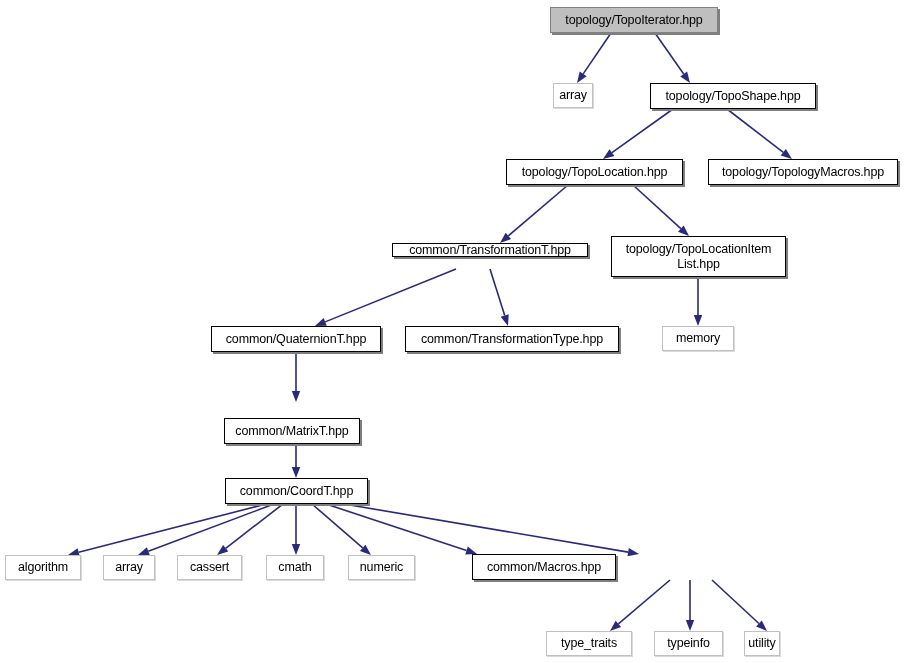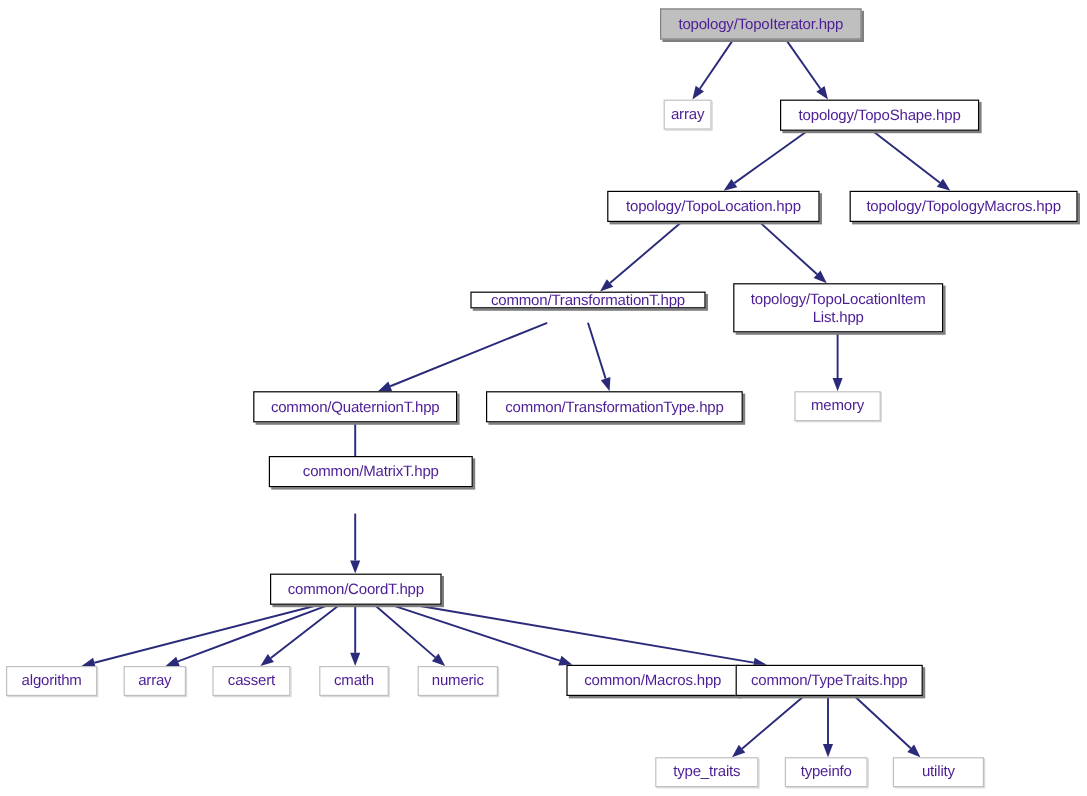--- a/index.html
+++ b/index.html
@@ -30,21 +30,21 @@
   .node {
     position: absolute;
     box-sizing: border-box;
     background: #ffffff;
     display: flex;
     align-items: center;
     justify-content: center;
     text-align: center;
     font-size: 12.5px;
     line-height: 1.18;
-    color: #4c1d95;
+    color: #000000;
     white-space: pre-line;
     letter-spacing: -0.15px;
   }
   .node.local {
     border: 1.5px solid #000000;
     box-shadow: 2px 2px 0 0 #7f7f7f;
   }
   .node.system {
     border: 1px solid #c0c0c0;
     box-shadow: 1px 1px 0 0 #d9d9d9;
@@ -111,25 +111,24 @@
     <div class="node system" style="left: 553px; top: 83px; width: 40px; height: 25px;"><span class="node-label">array</span></div>
     <div class="node local" style="left: 615px; top: 83px; width: 166px; height: 26px; margin-left: 35px;"><span class="node-label">topology/TopoShape.hpp</span></div>
     <div class="node local" style="left: 506px; top: 159px; width: 177px; height: 26px;"><span class="node-label">topology/TopoLocation.hpp</span></div>
     <div class="node local" style="left: 708px; top: 159px; width: 190px; height: 26px;"><span class="node-label">topology/TopologyMacros.hpp</span></div>
     <div class="node local" style="left: 392px; top: 243px; width: 196px; height: 14px;"><span class="node-label">common/TransformationT.hpp</span></div>
     <div class="node local" style="left: 211px; top: 326px; width: 170px; height: 26px;"><span class="node-label">common/QuaternionT.hpp</span></div>
     <div class="node local" style="left: 611px; top: 236px; width: 175px; height: 41px;"><span class="node-label">topology/TopoLocationItem
 List.hpp</span></div>
     <div class="node local" style="left: 405px; top: 326px; width: 214px; height: 26px;"><span class="node-label">common/TransformationType.hpp</span></div>
     <div class="node system" style="left: 662px; top: 326px; width: 72px; height: 25px;"><span class="node-label">memory</span></div>
-    <div class="node local" style="left: 224px; top: 380px; width: 170px; height: 26px;"><span class="node-label">common/MatrixT.hpp</span></div>
+    <div class="node local" style="left: 224px; top: 418px; width: 136px; height: 26px;"><span class="node-label">common/MatrixT.hpp</span></div>
     <div class="node local" style="left: 225px; top: 478px; width: 143px; height: 26px;"><span class="node-label">common/CoordT.hpp</span></div>
     <div class="node system" style="left: 5px; top: 555px; width: 76px; height: 25px;"><span class="node-label">algorithm</span></div>
     <div class="node system" style="left: 103px; top: 555px; width: 52px; height: 25px;"><span class="node-label">array</span></div>
     <div class="node system" style="left: 177px; top: 555px; width: 65px; height: 25px;"><span class="node-label">cassert</span></div>
     <div class="node system" style="left: 266px; top: 555px; width: 58px; height: 25px;"><span class="node-label">cmath</span></div>
     <div class="node system" style="left: 348px; top: 555px; width: 67px; height: 25px;"><span class="node-label">numeric</span></div>
     <div class="node local" style="left: 440px; top: 554px; width: 144px; height: 26px; margin-left: 32px;"><span class="node-label">common/Macros.hpp</span></div>
-    <div class="node local" style="left: 613px; top: 554px; width: 156px; height: 26px;"><span class="node-label">common/TypeTraits.hpp</span></div>
     <div class="node system" style="left: 546px; top: 631px; width: 86px; height: 25px;"><span class="node-label">type_traits</span></div>
     <div class="node system" style="left: 654px; top: 631px; width: 69px; height: 25px;"><span class="node-label">typeinfo</span></div>
-    <div class="node system" style="left: 744px; top: 631px; width: 76px; height: 25px;"><span class="node-label">utility</span></div>
+    <div class="node system" style="left: 744px; top: 631px; width: 36px; height: 25px;"><span class="node-label">utility</span></div>
   </div>
 
 </body></html>

